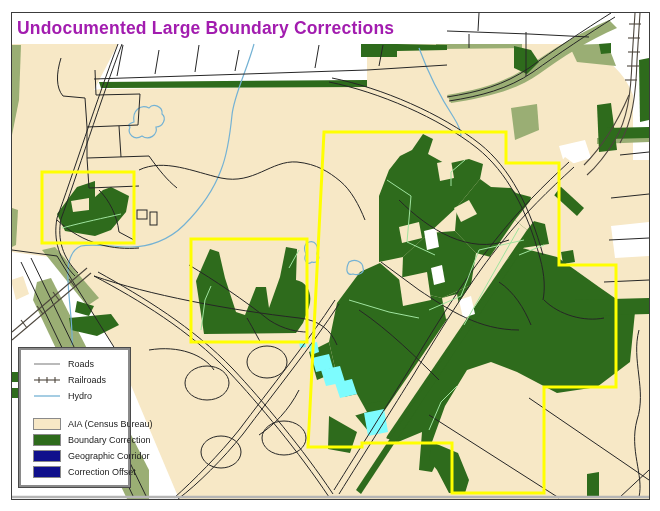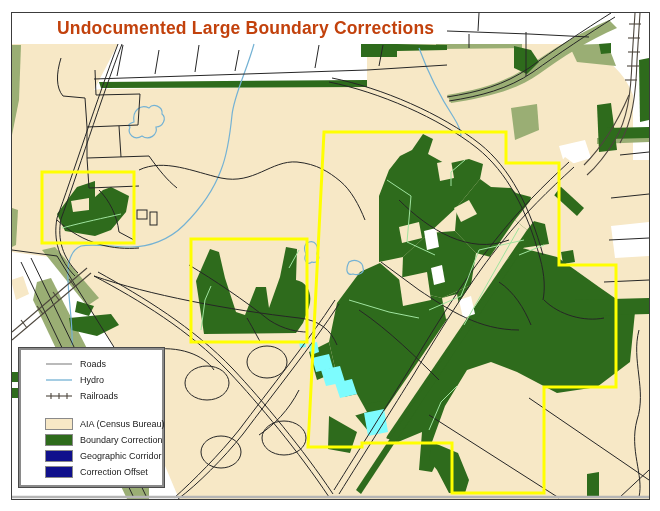--- a/index.html
+++ b/index.html
@@ -2,24 +2,24 @@
 <html><head>
 <meta charset="utf-8">
 <style>
   html,body{margin:0;padding:0;background:#ffffff;}
   .page{position:relative;width:660px;height:511px;background:#ffffff;overflow:hidden;
         font-family:"Liberation Sans",sans-serif;}
   .map-frame{position:absolute;left:11px;top:12px;width:637px;height:486px;
              border:1px solid #3c3c3c;background:#ffffff;}
   .map-svg{position:absolute;left:0;top:0;width:637px;height:486px;display:block;}
   .map-title{position:absolute;left:5px;top:5px;font-size:17.5px;font-weight:bold;
-             color:#c2410c;letter-spacing:0.2px;white-space:nowrap;margin-left:40px;}
-  .legend{position:absolute;left:7px;top:335px;width:145px;height:139px;
+             color:#a21caf;letter-spacing:0.2px;white-space:nowrap;}
+  .legend{position:absolute;left:7px;top:335px;width:111px;height:139px;
           background:#ffffff;border:2px solid #8a8a8a;outline:1px solid #4a4a4a;
-          box-sizing:border-box;padding:6px 0 0 24px;}
+          box-sizing:border-box;padding:6px 0 0 12px;}
   .legend-row{display:flex;align-items:center;height:16px;}
   .legend-row.gap{margin-top:12px;}
   .legend-swatch{width:28px;height:12px;margin-right:7px;flex:0 0 auto;}
   .legend-label{font-size:9px;color:#1a1a1a;white-space:nowrap;}
 </style>
 </head>
 <body>
 
 <div class="page">
   <div class="map-frame">
@@ -230,35 +230,35 @@
 
     <div class="legend">
       <div class="legend-row">
         <svg class="legend-swatch" viewBox="0 0 28 12">
           <line x1="1" y1="6" x2="27" y2="6" stroke-width="1.2" stroke="#8c8c8c"></line>
         </svg>
         <span class="legend-label">Roads</span>
       </div>
       <div class="legend-row">
         <svg class="legend-swatch" viewBox="0 0 28 12">
-          <line x1="1" y1="6" x2="27" y2="6" stroke-width="1.3" stroke="#74b2d4"></line>
-        </svg>
-        <span class="legend-label">Hydro</span>
-      </div>
-      <div class="legend-row">
-        <svg class="legend-swatch" viewBox="0 0 28 12">
           <g fill="none" stroke-width="1.1" stroke="#4d463d">
             <line x1="1" y1="6" x2="27" y2="6"></line>
             <line x1="6" y1="3" x2="6" y2="9"></line>
             <line x1="14" y1="3" x2="14" y2="9"></line>
             <line x1="22" y1="3" x2="22" y2="9"></line>
           </g>
         </svg>
         <span class="legend-label">Railroads</span>
       </div>
+      <div class="legend-row">
+        <svg class="legend-swatch" viewBox="0 0 28 12">
+          <line x1="1" y1="6" x2="27" y2="6" stroke-width="1.3" stroke="#74b2d4"></line>
+        </svg>
+        <span class="legend-label">Hydro</span>
+      </div>
       <div class="legend-row gap">
         <svg class="legend-swatch" viewBox="0 0 28 12">
           <rect x="0.5" y="0.5" width="27" height="11" stroke="#8a8a8a" fill="#f7e8c6"></rect>
         </svg>
         <span class="legend-label">AIA (Census Bureau)</span>
       </div>
       <div class="legend-row">
         <svg class="legend-swatch" viewBox="0 0 28 12">
           <rect x="0.5" y="0.5" width="27" height="11" stroke="#8a8a8a" fill="#2e6b1c"></rect>
         </svg>

